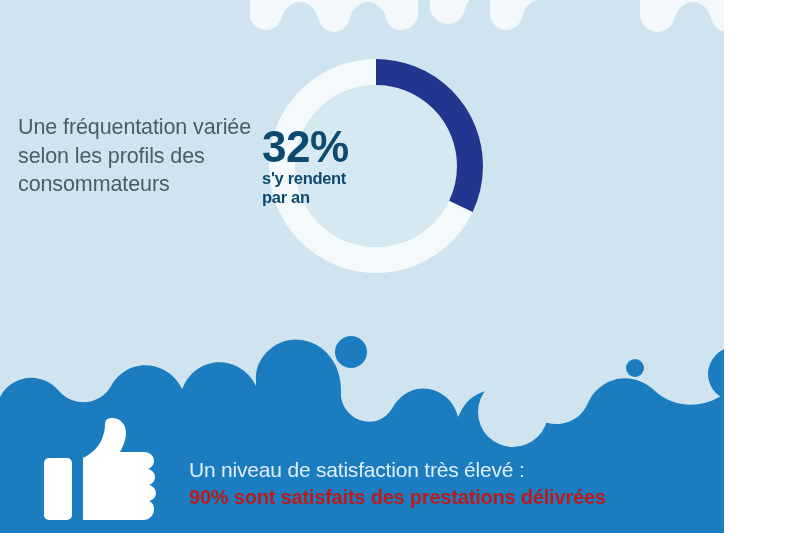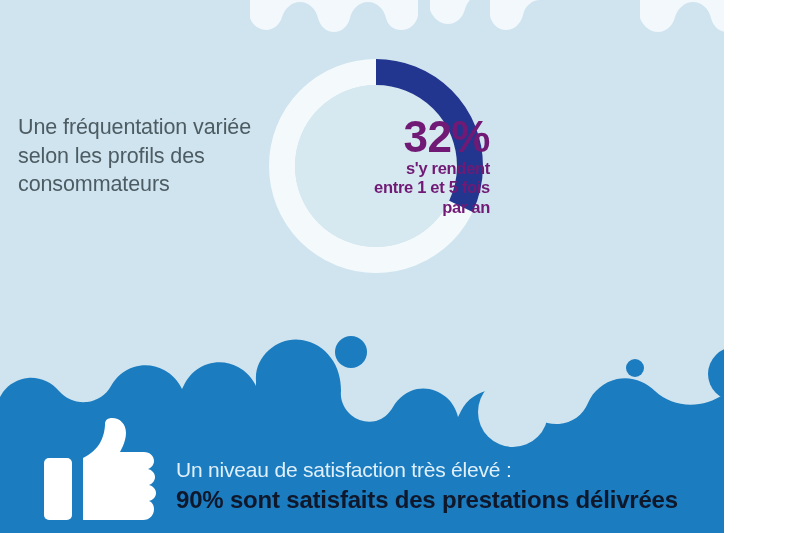--- a/index.html
+++ b/index.html
@@ -59,24 +59,24 @@
   }
 
   .donut-label {
     position: absolute;
     left: 0;
     top: 0;
     width: 228px;
     height: 228px;
     display: flex;
     flex-direction: column;
-    align-items: flex-end;
+    align-items: flex-start;
     justify-content: center;
     text-align: center;
-    color: #701a75;
+    color: #0c4a6e;
     line-height: 1.04;
   }
   .donut-label .big {
     font-size: 44px;
     font-weight: 700;
     letter-spacing: -0.5px;
     line-height: 1.0;
   }
   .donut-label .small {
     font-size: 16.5px;
@@ -91,38 +91,38 @@
   .thumb {
     position: absolute;
     left: 44px;
     top: 418px;
     width: 118px;
     height: 104px;
   }
 
   .banner-text {
     position: absolute;
-    left: 176px;
+    left: 189px;
     top: 457px;
     width: 610px;
     color: #ffffff;
   }
   .banner-text .line1 {
     font-size: 21px;
     font-weight: 400;
     letter-spacing: -0.2px;
     line-height: 1.25;
     color: #dff0fa;
   }
   .banner-text .line2 {
-    font-size: 24px;
+    font-size: 20px;
     font-weight: 700;
     letter-spacing: -0.2px;
     line-height: 1.25;
-    color: #0f172a;
+    color: #b91c1c;
     margin-top: 2px;
   }
 </style>
 </head>
 <body>
 
 <div id="infographic">
 
   <svg class="layer" viewBox="0 0 800 533" preserveAspectRatio="none" aria-hidden="true">
     <path d="M250,-20
@@ -171,21 +171,20 @@
 
       <circle cx="114" cy="114" r="94" fill="none" stroke="#f4fafc" stroke-width="26"></circle>
 
       <circle cx="114" cy="114" r="81" fill="#d6e8f0"></circle>
 
       <circle cx="114" cy="114" r="94" fill="none" stroke="#22368f" stroke-width="26" stroke-dasharray="189.1 401.5" transform="rotate(-90 114 114)"></circle>
     </svg>
     <div class="donut-label">
       <span class="big">32%</span>
       <span class="small">s'y rendent</span>
-      <span class="small">entre 1 et 5 fois</span>
       <span class="small">par an</span>
     </div>
   </div>
 
 
   <svg class="layer" viewBox="0 0 800 533" preserveAspectRatio="none" aria-hidden="true">
 
     <circle cx="351" cy="352" r="16" fill="#1b7cc0"></circle>
     <circle cx="635" cy="368" r="9" fill="#1b7cc0"></circle>
     <circle cx="735" cy="374" r="27" fill="#1b7cc0"></circle>

